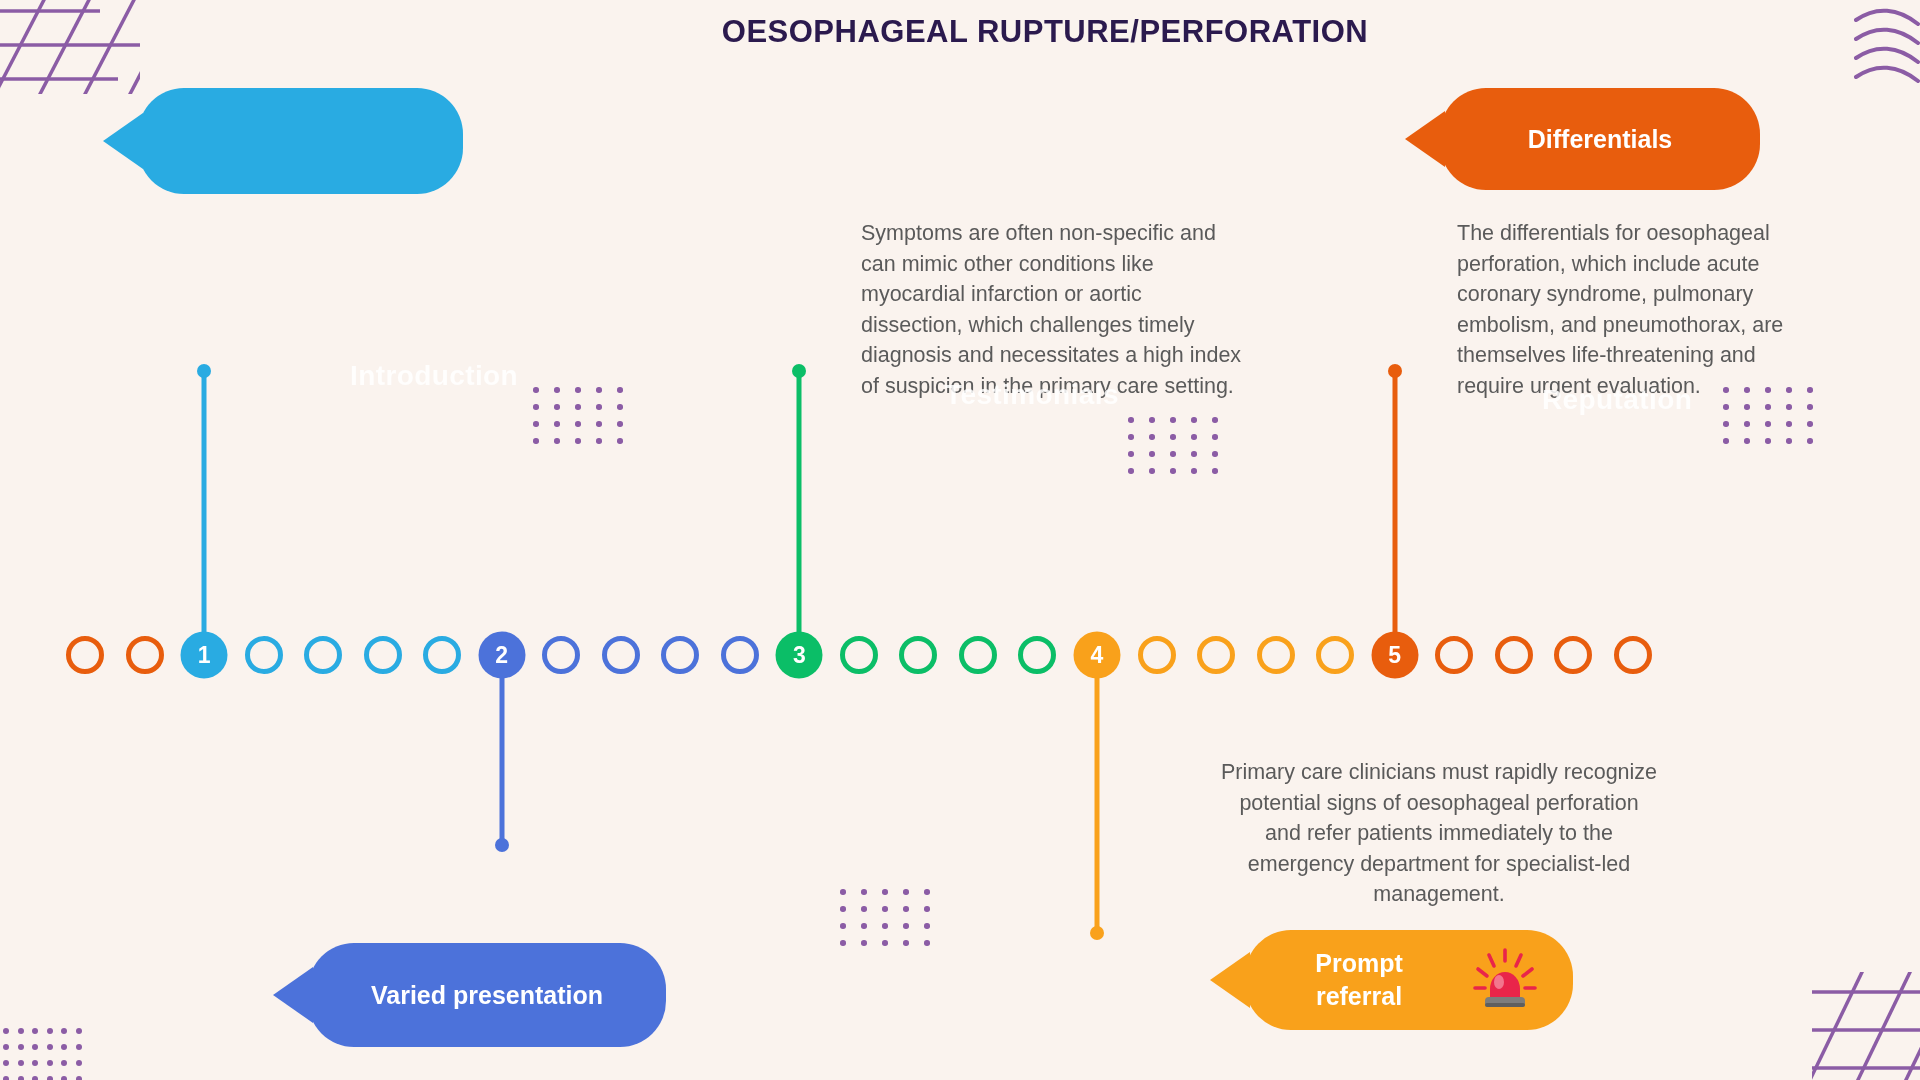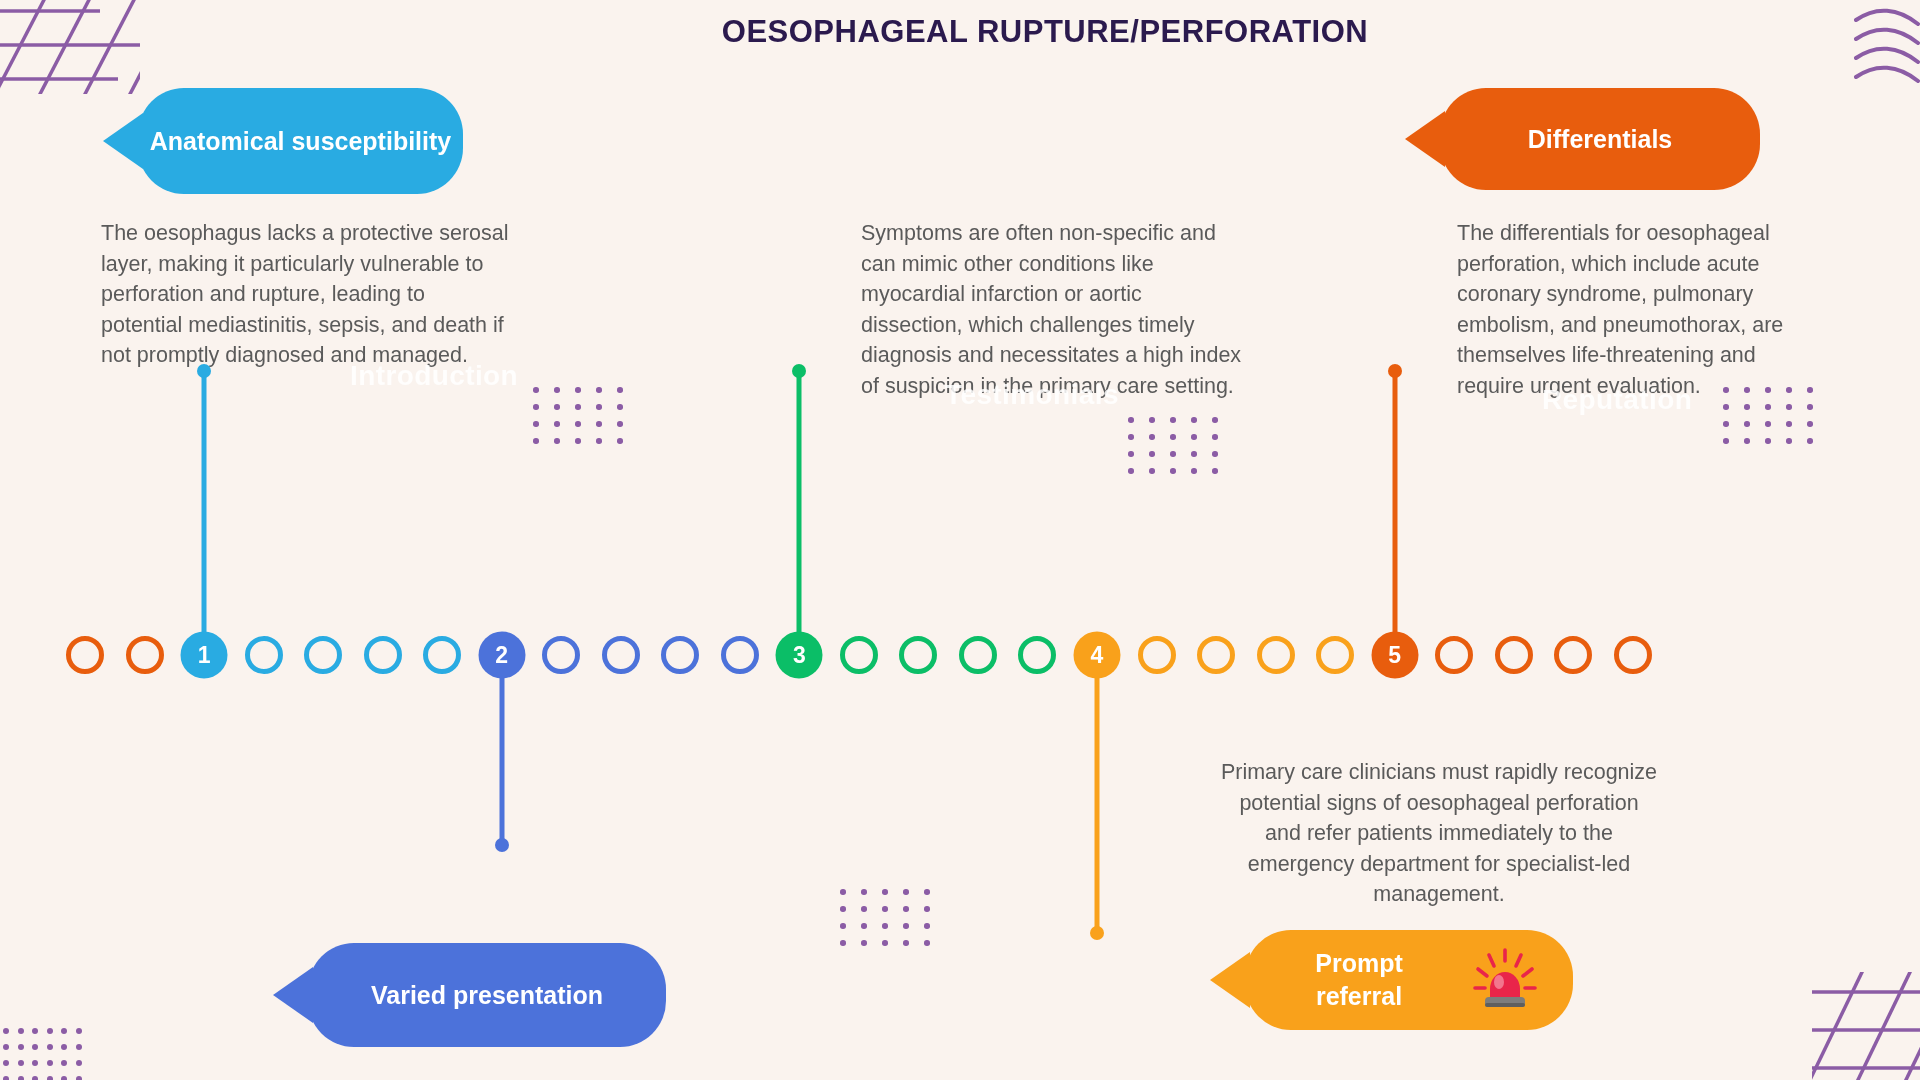--- a/index.html
+++ b/index.html
@@ -92,21 +92,20 @@
       <line x1="-4" y1="112" x2="52" y2="-4"></line>
       <line x1="44" y1="112" x2="100" y2="-4"></line>
       <line x1="92" y1="112" x2="148" y2="-4"></line>
     </g>
   </svg>
 
   <div class="title">OESOPHAGEAL RUPTURE/PERFORATION</div>
 
   <div class="callout co-anatomical">
     <span class="tail"></span>
-    <span>Anatomical susceptibility</span>
   </div>
 
 
   <div class="callout co-differentials">
     <span class="tail"></span>
     <span>Differentials</span>
   </div>
 
   <div class="callout co-prompt">
     <span class="tail"></span>
@@ -127,25 +126,20 @@
       <rect x="12" y="50" width="40" height="10" rx="4" fill="#7D7D7D"></rect>
       <rect x="12" y="56" width="40" height="4" rx="2" fill="#5F5F5F"></rect>
     </svg>
   </div>
 
   <div class="callout co-varied">
     <span class="tail"></span>
     <span>Varied presentation</span>
   </div>
 
-  <div class="para p1"> The oesophagus lacks a protective serosal
-layer, making it particularly vulnerable to
-perforation and rupture, leading to
-potential mediastinitis, sepsis, and death if
-not promptly diagnosed and managed.</div>
   <div class="para p2">Symptoms are often non-specific and
 can mimic other conditions like
 myocardial infarction or aortic
 dissection, which challenges timely
 diagnosis and necessitates a high index
 of suspicion in the primary care setting.</div>
   <div class="para p3">The differentials for oesophageal
 perforation, which include acute
 coronary syndrome, pulmonary
 embolism, and pneumothorax, are

